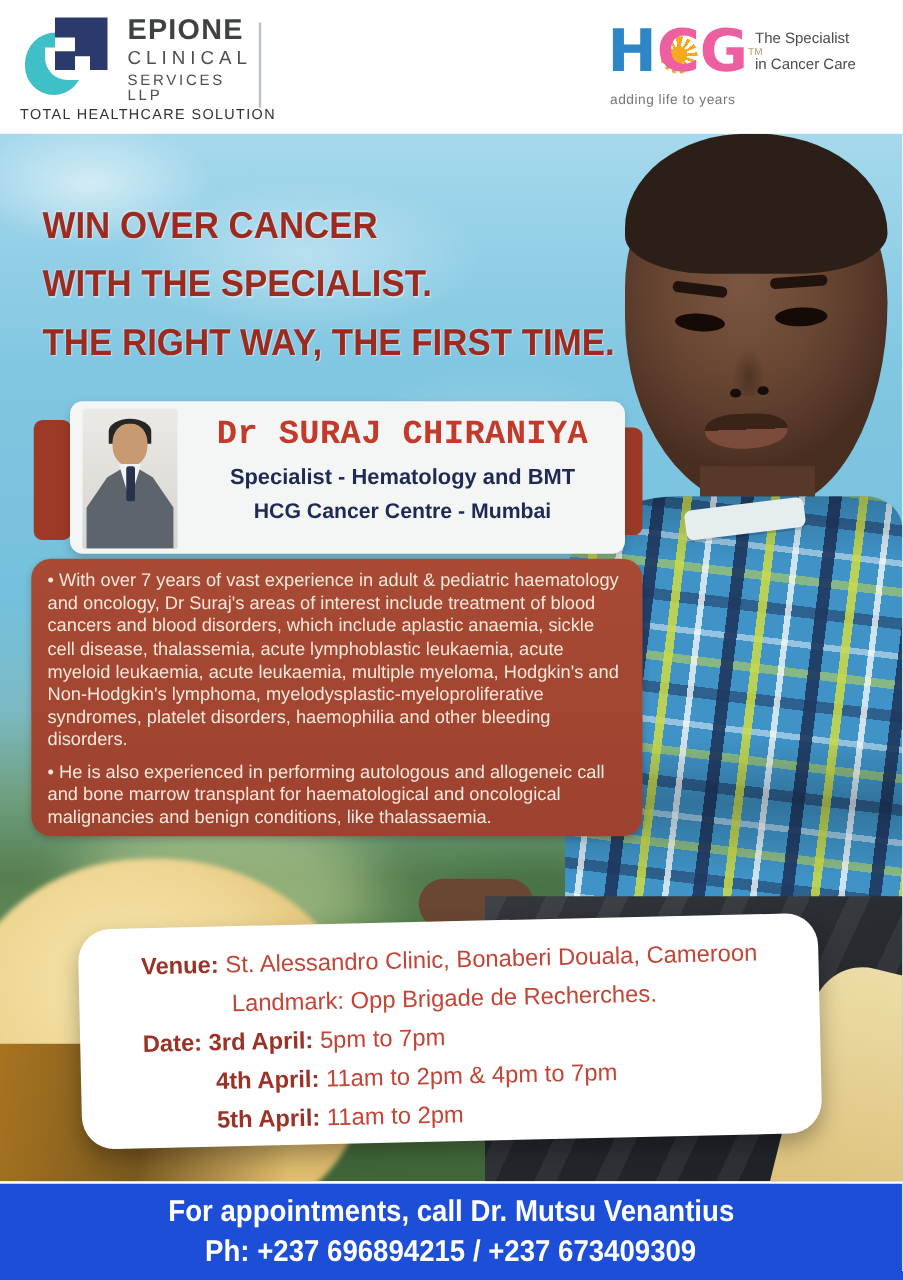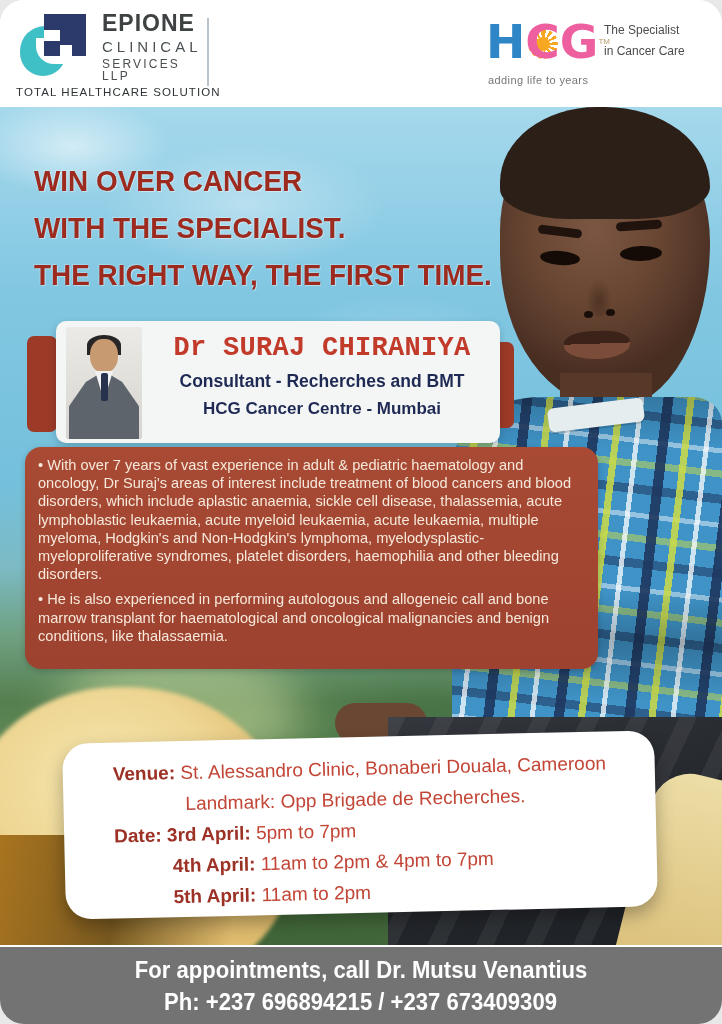--- a/index.html
+++ b/index.html
@@ -1,17 +1,17 @@
 <!DOCTYPE html>
 <html><head>
 <meta charset="utf-8">
 <style>
   html,body{margin:0;padding:0;background:#e8e8e8;}
   .stage{position:relative;width:722px;height:1024px;overflow:hidden;background:#fff;
-         font-family:"Liberation Sans",sans-serif;border-radius:24px;}
+         font-family:"Liberation Sans",sans-serif;}
 
   
   .header{position:absolute;left:0;top:0;width:722px;height:107px;background:#ffffff;z-index:10;}
   .ep-block{position:absolute;left:14px;top:10px;width:195px;height:92px;}
   .ep-mark{position:absolute;left:6px;top:4px;width:66px;height:62px;}
   .ep-teal{position:absolute;left:0;top:12px;width:46px;height:50px;background:#3fbfc6;
            border-radius:26px 0 24px 24px;}
   .ep-teal-cut{position:absolute;left:16px;top:24px;width:30px;height:26px;background:#fff;border-radius:0 0 0 18px;}
   .ep-navy{position:absolute;left:24px;top:0;width:42px;height:42px;background:#2b3a6b;}
   .ep-navy-cut1{position:absolute;left:24px;top:16px;width:16px;height:11px;background:#fff;}
@@ -121,37 +121,37 @@
      clip-path:polygon(50% 0%, 76% 16%, 100% 52%, 100% 100%, 0% 100%, 0% 52%, 24% 16%);}
   .doc-shirt{position:absolute;left:29px;top:44px;width:18px;height:30px;background:#f2f2f2;
      clip-path:polygon(0 0, 100% 0, 50% 100%);}
   .doc-tie{position:absolute;left:35px;top:46px;width:7px;height:28px;background:#27324d;border-radius:2px;}
   .doc-text{position:absolute;left:96px;top:12px;width:340px;text-align:center;}
   .doc-name{font-size:27px;font-weight:bold;color:#c23a2a;letter-spacing:.3px;white-space:nowrap;font-family:Liberation Mono, monospace;}
   .doc-title{font-size:17.5px;font-weight:bold;color:#1f2a54;margin-top:8px;}
   .doc-org{font-size:17px;font-weight:bold;color:#1f2a54;margin-top:7px;}
 
   
-  .about{position:absolute;left:25px;top:342px;width:573px;height:222px;z-index:6;
+  .about{position:absolute;left:25px;top:342px;width:489px;height:222px;z-index:6;
      background:linear-gradient(180deg,#a84a34,#9d4230);border-radius:16px;
      box-shadow:0 2px 6px rgba(0,0,0,.2);color:#f6e8da;
      font-size:14.6px;line-height:18.2px;padding:9px 13px;box-sizing:border-box;}
   .about p{margin:0 0 7px 0;}
 
   
   .venue{position:absolute;left:64px;top:632px;width:592px;height:176px;background:#ffffff;border-radius:26px;z-index:7;
      transform:rotate(-1.3deg);box-shadow:0 8px 18px rgba(0,0,0,.3);
      font-size:19px;line-height:31px;padding:16px 0 0 50px;box-sizing:border-box;white-space:nowrap;}
   .v-lbl{font-weight:bold;color:#9c3126;}
   .v-val{color:#c24536;}
   .v-indent1{padding-left:72px;}
   .v-indent2{padding-left:58px;}
 
   
-  .footer{position:absolute;left:0;top:947px;width:722px;height:77px;background:#737373;z-index:12;color:#ffffff;
+  .footer{position:absolute;left:0;top:947px;width:722px;height:77px;background:#1d4ed8;z-index:12;color:#ffffff;
      display:flex;flex-direction:column;align-items:center;justify-content:center;gap:4px;}
   .f-line{font-size:24px;font-weight:bold;transform:scaleX(.92);white-space:nowrap;
      font-family:"Liberation Sans",sans-serif;}
 </style>
 </head>
 <body>
 
 <div class="stage">
 
   <div class="header">
@@ -238,21 +238,21 @@
     <div class="doc-card">
       <div class="doc-photo">
         <div class="doc-hair"></div>
         <div class="doc-face"></div>
         <div class="doc-suit"></div>
         <div class="doc-shirt"></div>
         <div class="doc-tie"></div>
       </div>
       <div class="doc-text">
         <div class="doc-name">Dr SURAJ CHIRANIYA</div>
-        <div class="doc-title">Consultant - Recherches and BMT</div>
+        <div class="doc-title">Specialist - Hematology and BMT</div>
         <div class="doc-org">HCG Cancer Centre - Mumbai</div>
       </div>
     </div>
 
     <div class="about">
       <p>• With over 7 years of vast experience in adult &amp; pediatric haematology and oncology, Dr Suraj's areas of interest include treatment of blood cancers and blood disorders, which include aplastic anaemia, sickle cell disease, thalassemia, acute lymphoblastic leukaemia, acute myeloid leukaemia, acute leukaemia, multiple myeloma, Hodgkin's and Non-Hodgkin's lymphoma, myelodysplastic-myeloproliferative syndromes, platelet disorders, haemophilia and other bleeding disorders.</p>
       <p>• He is also experienced in performing autologous and allogeneic call and bone marrow transplant for haematological and oncological malignancies and benign conditions, like thalassaemia.</p>
     </div>
 
     <div class="venue">

